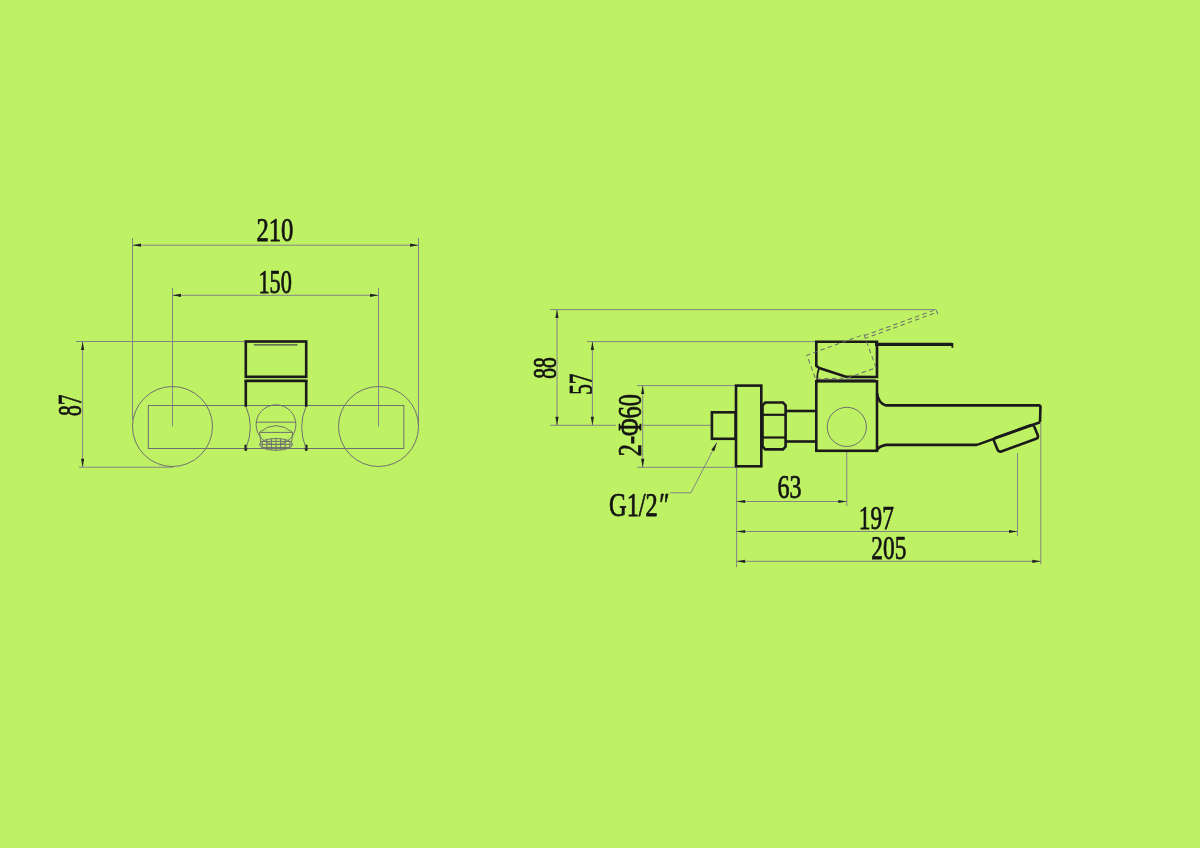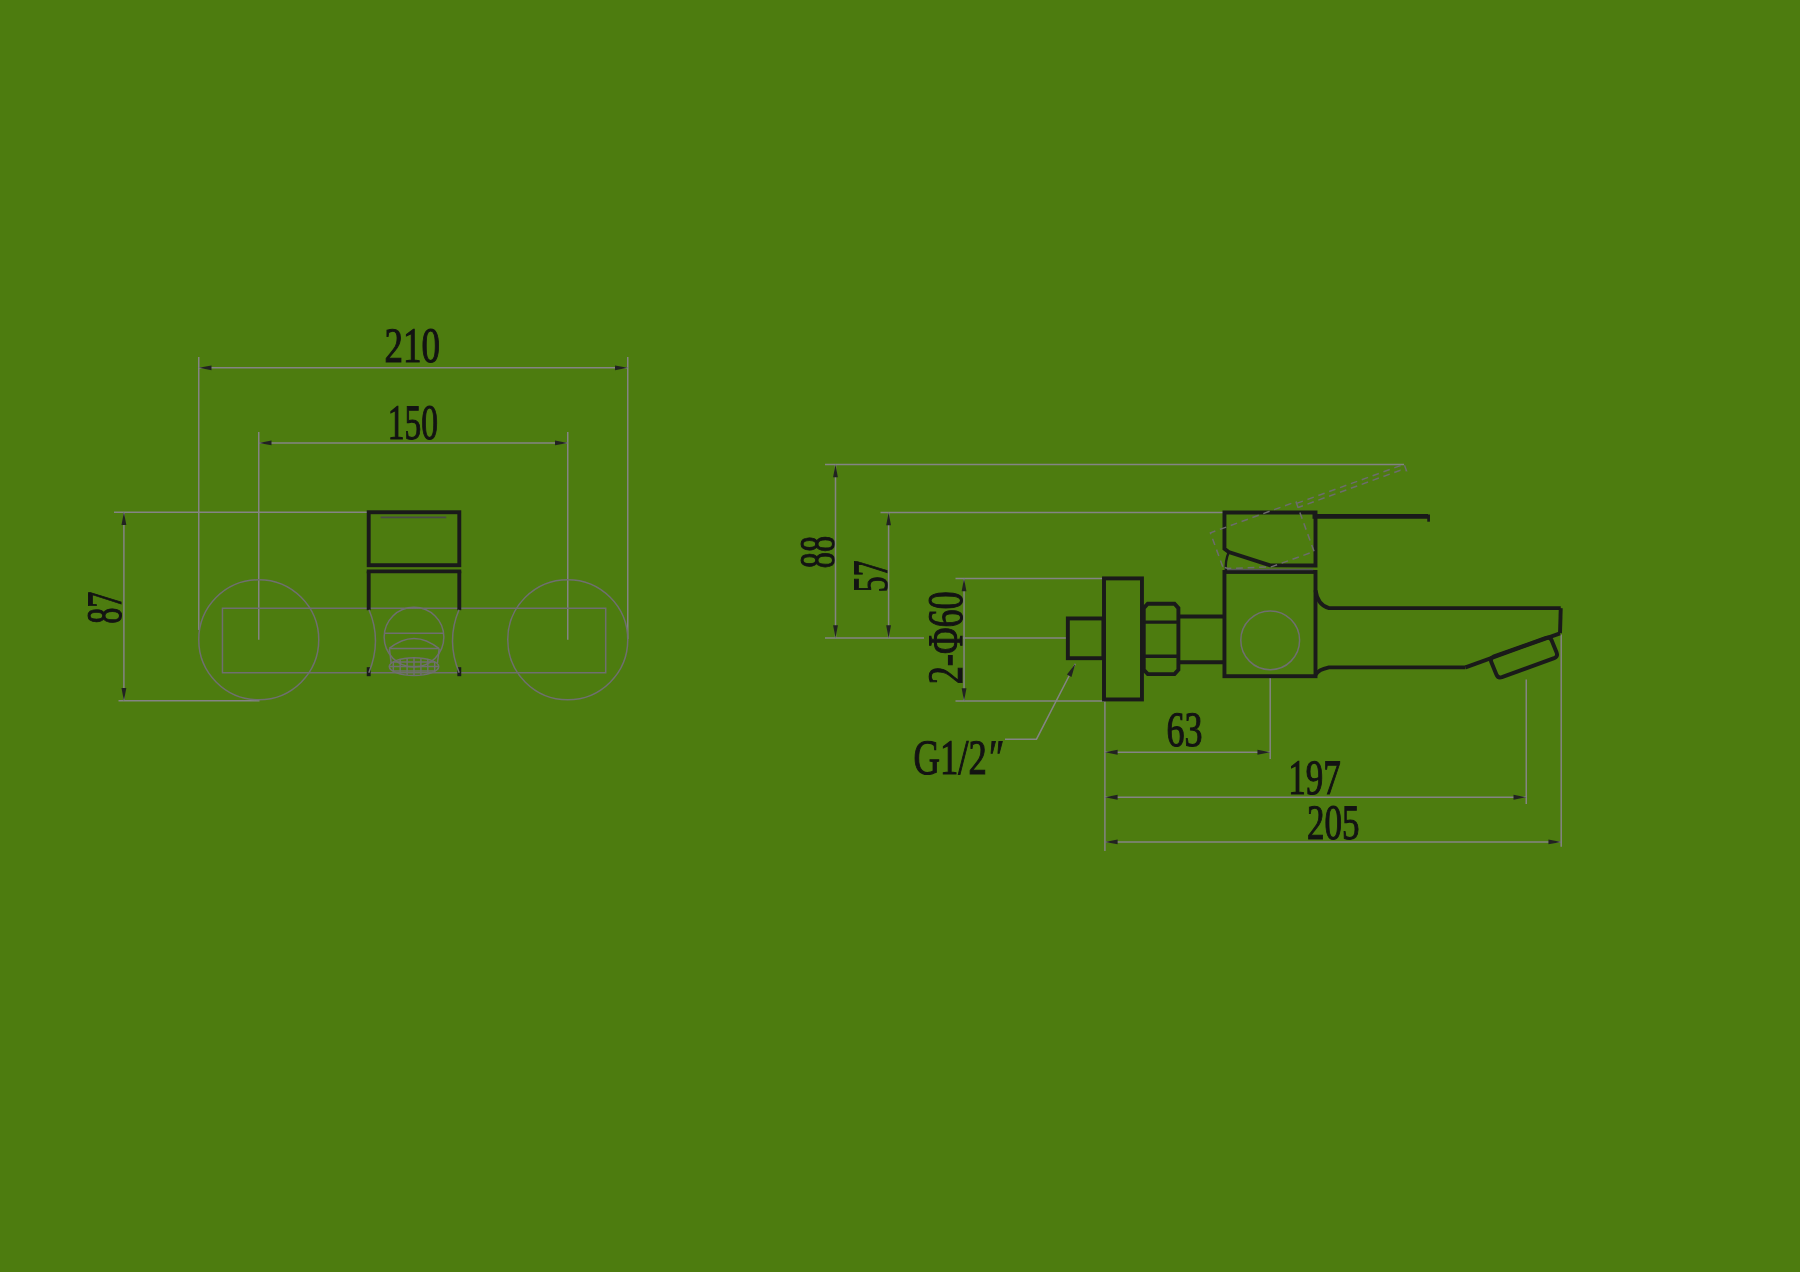--- a/index.html
+++ b/index.html
@@ -1,16 +1,16 @@
 <!DOCTYPE html>
 <html><head>
 <meta charset="utf-8">
 <style>
 html,body{margin:0;padding:0;background:#ffffff;}
-#page{width:1200px;height:848px;position:relative;background:#4d7c0f;overflow:hidden;}
+#page{width:1200px;height:848px;position:relative;background:#bef264;overflow:hidden;}
 svg{position:absolute;left:0;top:0;}
 text{font-family:"Liberation Serif",serif;fill:#131313;stroke:#131313;stroke-width:0.75;-webkit-font-smoothing:antialiased;}
 </style>
 </head>
 <body>
 <div id="page">
 <svg width="1200" height="848" viewBox="0 0 1200 848">
 <g fill="none" stroke-linecap="butt">
 
 <text x="274.9" y="241" font-size="33" text-anchor="middle" textLength="37" lengthAdjust="spacingAndGlyphs">210</text>

